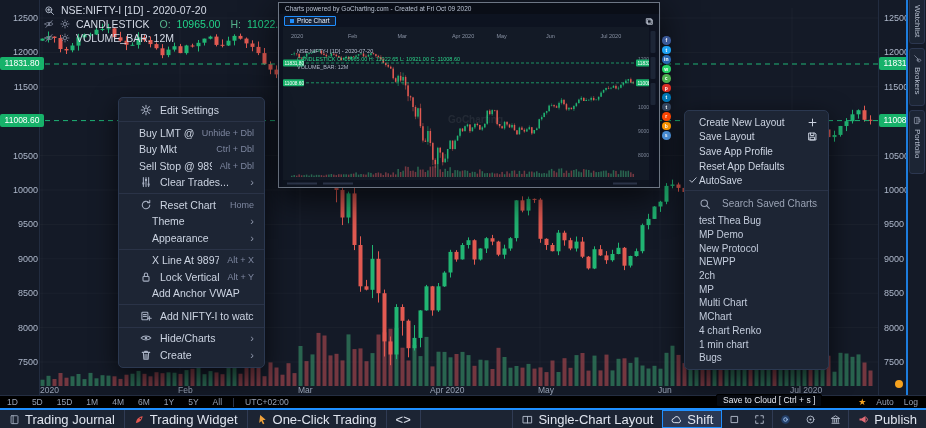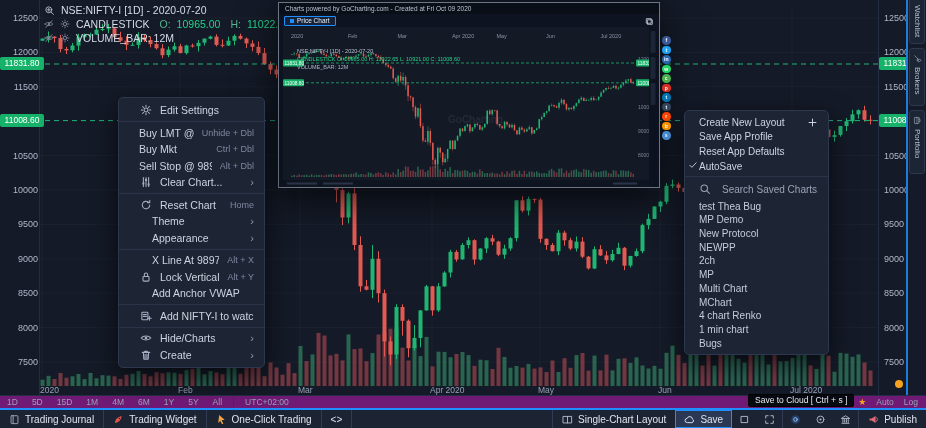--- a/index.html
+++ b/index.html
@@ -12,29 +12,29 @@
     text-align:center;border-radius:2px;width:44px;height:13px;z-index:3;}
   .month-label{position:absolute;top:385px;font-size:8.5px;color:#97a1b4;z-index:2;}
   .axis-border{position:absolute;top:0;width:1px;height:395px;background:#222c40;z-index:2;}
   
   #legend{position:absolute;left:44px;top:3px;z-index:4;font-size:10.5px;color:#d4dae6;}
   .legend-row{display:flex;align-items:center;gap:6px;height:14px;}
   .ohlc-label{color:#56b58d;margin-left:4px;}
   .ohlc-val{color:#22d389;}
   .ic{display:inline-flex;align-items:center;justify-content:center;flex:0 0 auto;}
   
-  #tf-row{position:absolute;left:0;top:395px;width:926px;height:13px;background:#701a75;
+  #tf-row{position:absolute;left:0;top:395px;width:926px;height:13px;background:#000000;
     border-top:1px solid #242e42;display:flex;align-items:center;font-size:8.5px;color:#98a2b5;z-index:6;}
   .tf-item{padding:0 7px;}
   .tf-sep{width:1px;height:9px;background:#2c374e;margin:0 4px;}
   #tf-right{margin-left:auto;display:flex;align-items:center;gap:10px;padding-right:8px;}
   .tf-star{color:#f6a21e;font-size:9px;}
   
   #bottom-bar{position:absolute;left:0;top:408px;width:926px;height:20px;background:#1c2433;
-    border-top:2px solid #1f8fff;display:flex;align-items:stretch;z-index:8;font-size:10px;color:#dfe4ee;}
+    border-top:2px solid #1f8fff;display:flex;align-items:stretch;z-index:8;font-size:13px;color:#dfe4ee;}
   .bb-btn{display:flex;align-items:center;gap:5px;padding:0 9px;border-right:1px solid #303b54;white-space:nowrap;}
   .bb-btn.icon-only{padding:0 7px;}
   .bb-btn.active{background:#2a3854;box-shadow:inset 0 0 0 1px #1f8fff;}
   .bb-right{margin-left:auto;display:flex;align-items:stretch;}
   .bb-right .bb-btn{border-right:none;border-left:1px solid #303b54;}
   .bb-right .bb-btn.no-sep{border-left:none;}
   
   .menu{position:absolute;background:#1d2534;border:1px solid #2b3850;border-radius:5px;
     box-shadow:0 8px 26px rgba(0,0,0,.65);z-index:20;padding:4px 0;}
   #ctx-menu{left:118px;top:97px;width:147px;font-size:10.5px;color:#ccd4e2;}
@@ -72,21 +72,21 @@
     text-align:center;font-weight:bold;}
   
   #right-strip{position:absolute;right:0;top:0;width:20px;height:395px;background:#141a27;z-index:5;}
   #right-strip .blue-line{position:absolute;left:0;top:0;width:2px;height:395px;background:#1f8fff;opacity:.85;}
   .side-tab{position:absolute;left:3px;width:16px;background:#1c2534;border:1px solid #2c3750;border-radius:3px;
     color:#b4bdcd;writing-mode:vertical-rl;font-size:8px;display:flex;align-items:center;
     justify-content:flex-start;padding:5px 0;gap:4px;}
   .side-tab .ic{transform:rotate(90deg);}
   
   #tooltip{position:absolute;left:716px;top:394px;height:13px;background:#06090f;border:1px solid #000;
-    color:#e6e9f0;font-size:8.5px;line-height:11px;padding:0 6px;border-radius:2px;z-index:30;white-space:nowrap;margin-left:32px;}
+    color:#e6e9f0;font-size:8.5px;line-height:11px;padding:0 6px;border-radius:2px;z-index:30;white-space:nowrap;}
   #orange-dot{position:absolute;left:895px;top:380px;width:8px;height:8px;border-radius:50%;
     background:#f6a21e;z-index:4;}
 </style>
 </head>
 <body>
 
 <div class="screen">
   <div id="chart-holder" style="position:absolute;left:0;top:0;z-index:1"><svg width="926" height="395" xmlns="http://www.w3.org/2000/svg">
         <line x1="40" x2="878" y1="18.0" y2="18.0" stroke="#ffffff" stroke-opacity="0.03"></line>
         <line x1="40" x2="878" y1="52.4" y2="52.4" stroke="#ffffff" stroke-opacity="0.03"></line>
@@ -1125,21 +1125,21 @@
         <span class="mi-icon">
           <span class="ic" style="width:12px;height:12px;">
             <svg viewBox="0 0 16 16" width="100%" height="100%" fill="none" stroke="currentColor" stroke-width="1.4" stroke-linecap="round" stroke-linejoin="round">
               <path d="M4.5 2v12M8 2v12M11.5 2v12"></path>
               <rect x="3.2" y="8.6" width="2.6" height="2.6" fill="currentColor" stroke="none"></rect>
               <rect x="6.7" y="4" width="2.6" height="2.6" fill="currentColor" stroke="none"></rect>
               <rect x="10.2" y="10" width="2.6" height="2.6" fill="currentColor" stroke="none"></rect>
             </svg>
           </span>
         </span>
-        <span class="mi-label">Clear Chart...</span>
+        <span class="mi-label">Clear Trades...</span>
         <span class="mi-sub">›</span>
       </div>
       <div class="menu-div"></div>
       <div class="menu-item">
         <span class="mi-icon">
           <span class="ic" style="width:12px;height:12px;">
             <svg viewBox="0 0 16 16" width="100%" height="100%" fill="none" stroke="currentColor" stroke-width="1.4" stroke-linecap="round" stroke-linejoin="round">
               <path d="M13 8a5 5 0 1 1-1.8-3.8"></path>
               <path d="M13 1.8v3h-3"></path>
             </svg>
@@ -1212,20 +1212,29 @@
         <span class="mi-label">Create</span>
         <span class="mi-sub">›</span>
       </div>
     </div>
   <div id="layout-menu" class="menu">
       <div class="lm-item">
         <span class="lm-label">Create New Layout</span>
         <span class="ic" style="width:11px;height:11px;color:#cfd6e4">
           <svg viewBox="0 0 16 16" width="100%" height="100%" fill="none" stroke="currentColor" stroke-width="1.4" stroke-linecap="round" stroke-linejoin="round">
             <path d="M8 3v10M3 8h10"></path>
+          </svg>
+        </span>
+      </div>
+      <div class="lm-item">
+        <span class="lm-label">Save Layout</span>
+        <span class="ic" style="width:11px;height:11px;color:#cfd6e4">
+          <svg viewBox="0 0 16 16" width="100%" height="100%" fill="none" stroke="currentColor" stroke-width="1.4" stroke-linecap="round" stroke-linejoin="round">
+            <path d="M3 3h8.5L13 4.5V13H3z"></path>
+            <path d="M5 3v3.5h5V3M5 9h6v4H5z"></path>
           </svg>
         </span>
       </div>
       <div class="lm-item">
         <span class="lm-label">Save App Profile</span>
       </div>
       <div class="lm-item">
         <span class="lm-label">Reset App Defaults</span>
       </div>
       <div class="lm-item">
@@ -1343,21 +1352,21 @@
             </svg>
           </span>
           <span>Single-Chart Layout</span>
         </div>
         <div class="bb-btn active no-sep">
           <span class="ic" style="width:11px;height:11px;color:#dfe4ee">
             <svg viewBox="0 0 16 16" width="100%" height="100%" fill="none" stroke="currentColor" stroke-width="1.4" stroke-linecap="round" stroke-linejoin="round">
               <path d="M4.5 12.5a3 3 0 0 1 0-6 4 4 0 0 1 7.8 1A2.7 2.7 0 0 1 12 12.5z"></path>
             </svg>
           </span>
-          <span>Save</span>
+          <span>Shift</span>
         </div>
         <div class="bb-btn icon-only no-sep">
           <span class="ic" style="width:11px;height:11px;color:#aeb6c6">
             <svg viewBox="0 0 16 16" width="100%" height="100%" fill="none" stroke="currentColor" stroke-width="1.4" stroke-linecap="round" stroke-linejoin="round">
               <rect x="3.5" y="3.5" width="9" height="9"></rect>
             </svg>
           </span>
         </div>
         <div class="bb-btn icon-only no-sep">
           <span class="ic" style="width:11px;height:11px;color:#aeb6c6">

